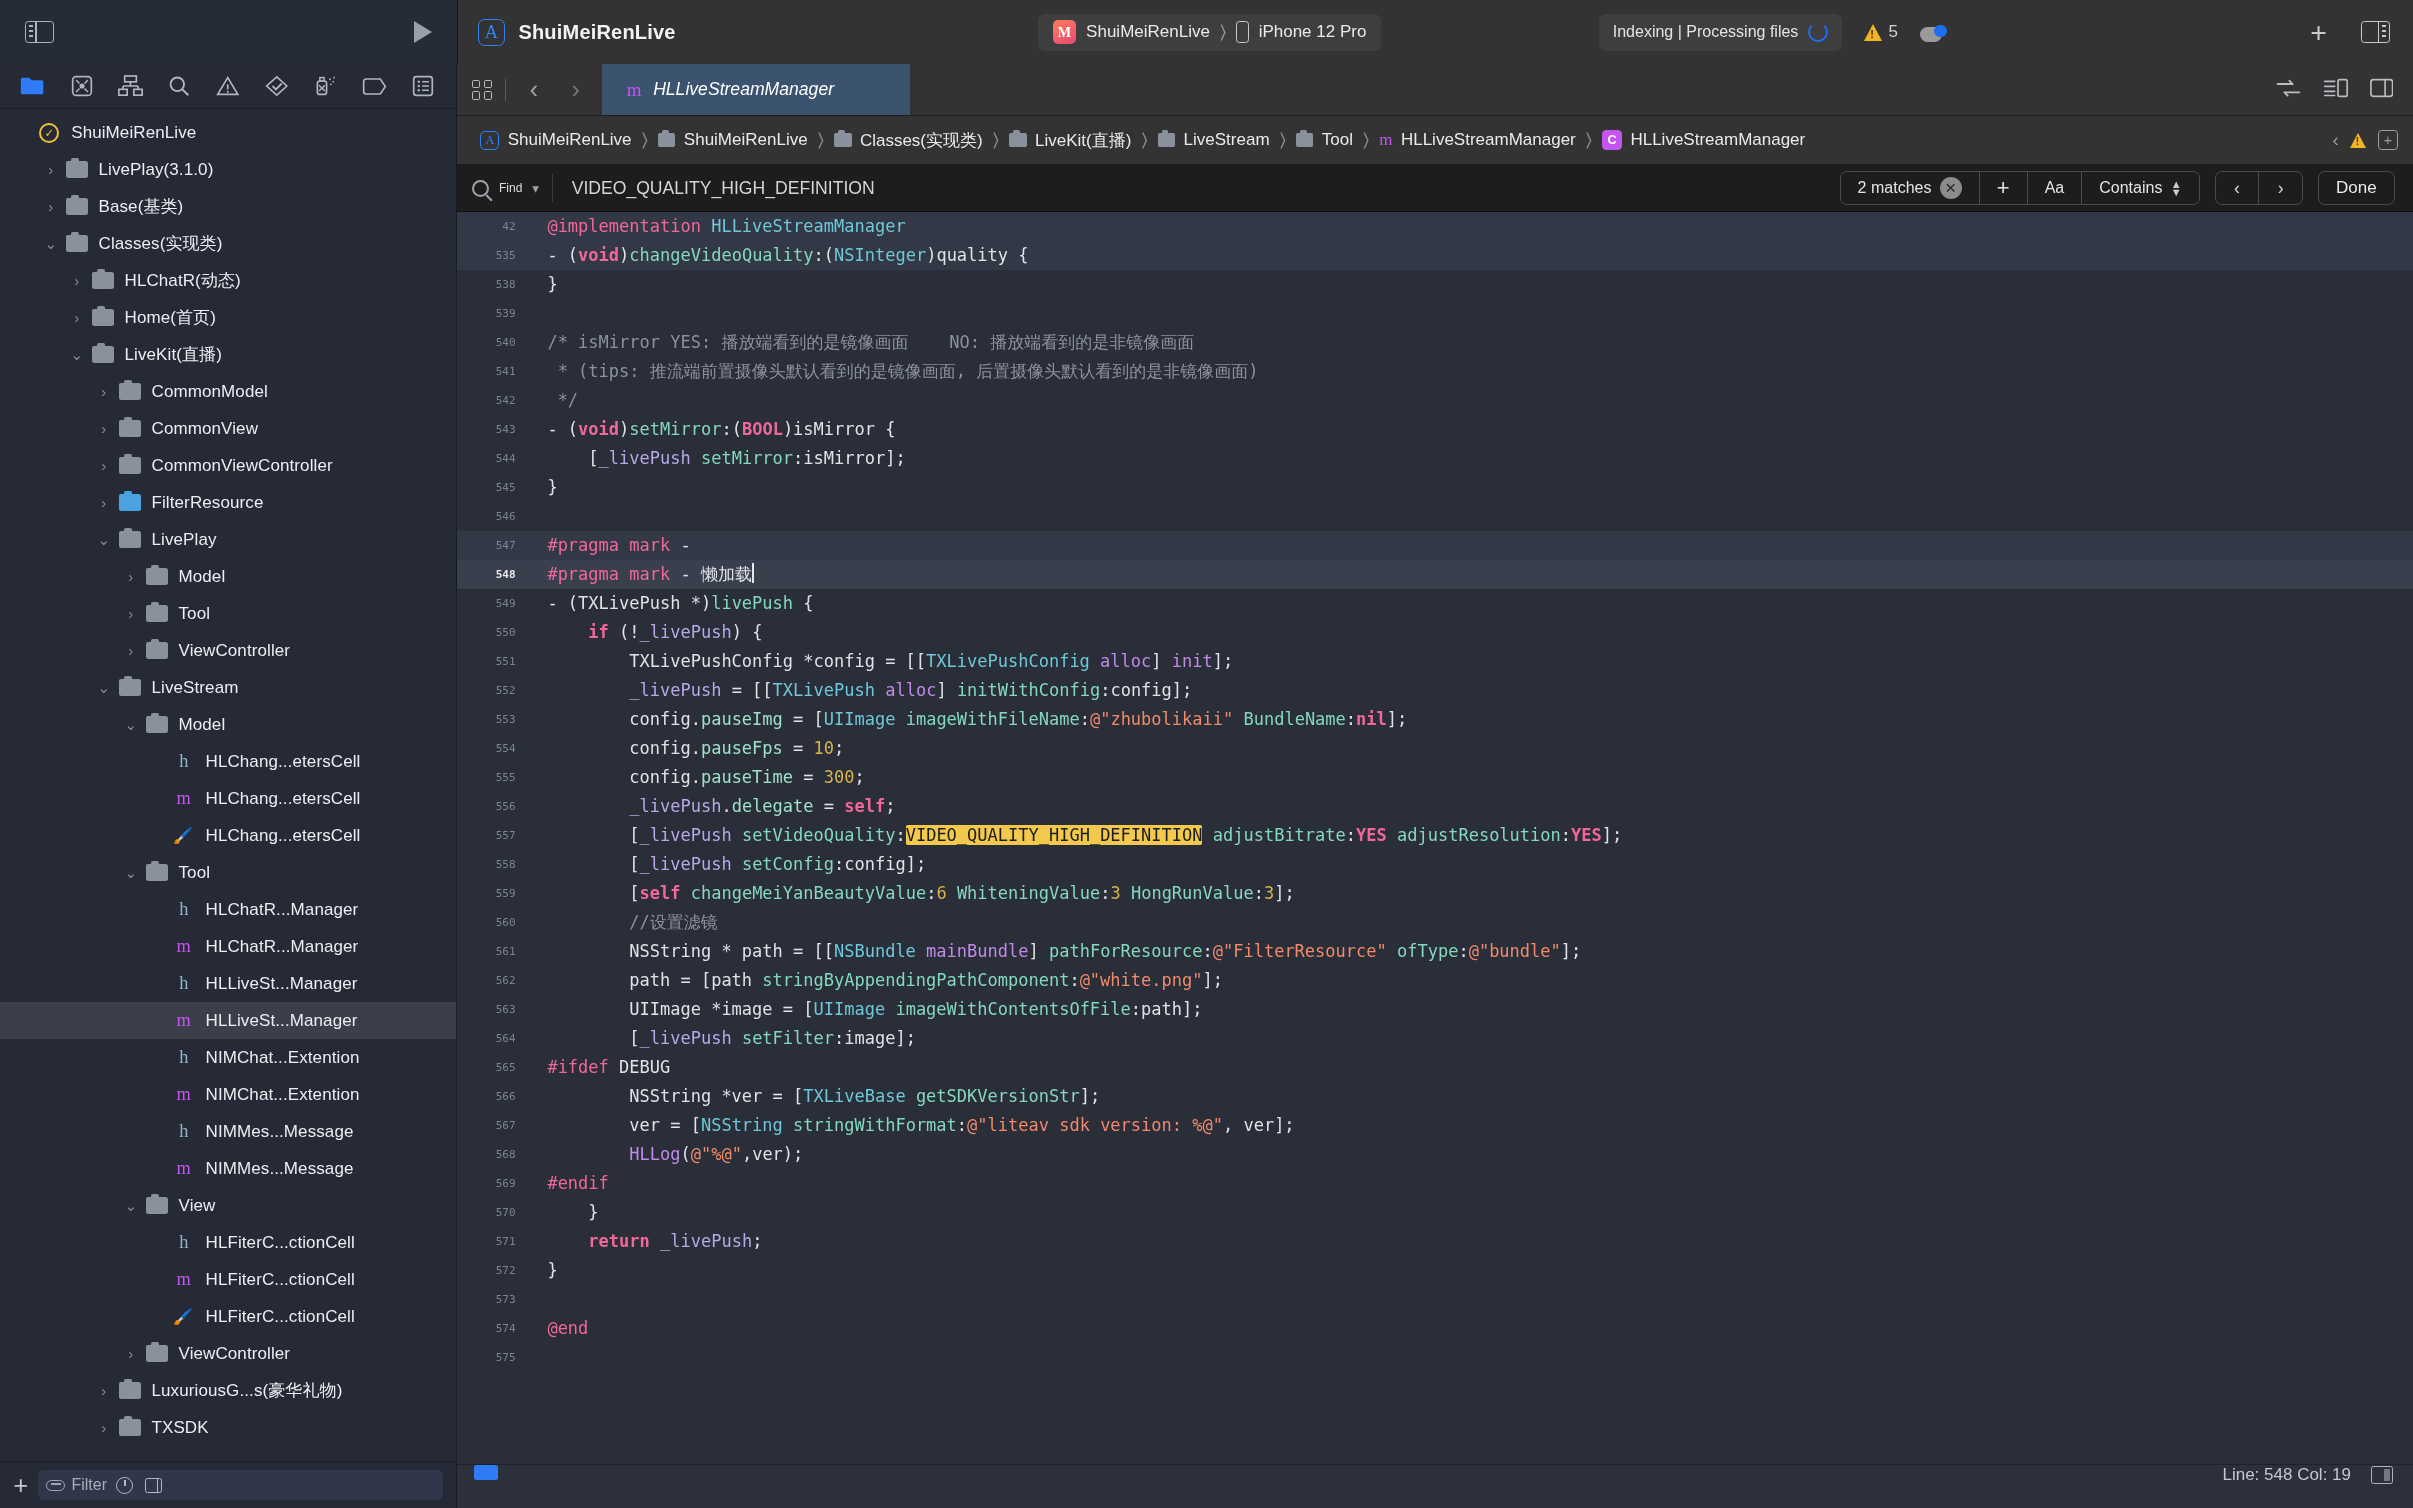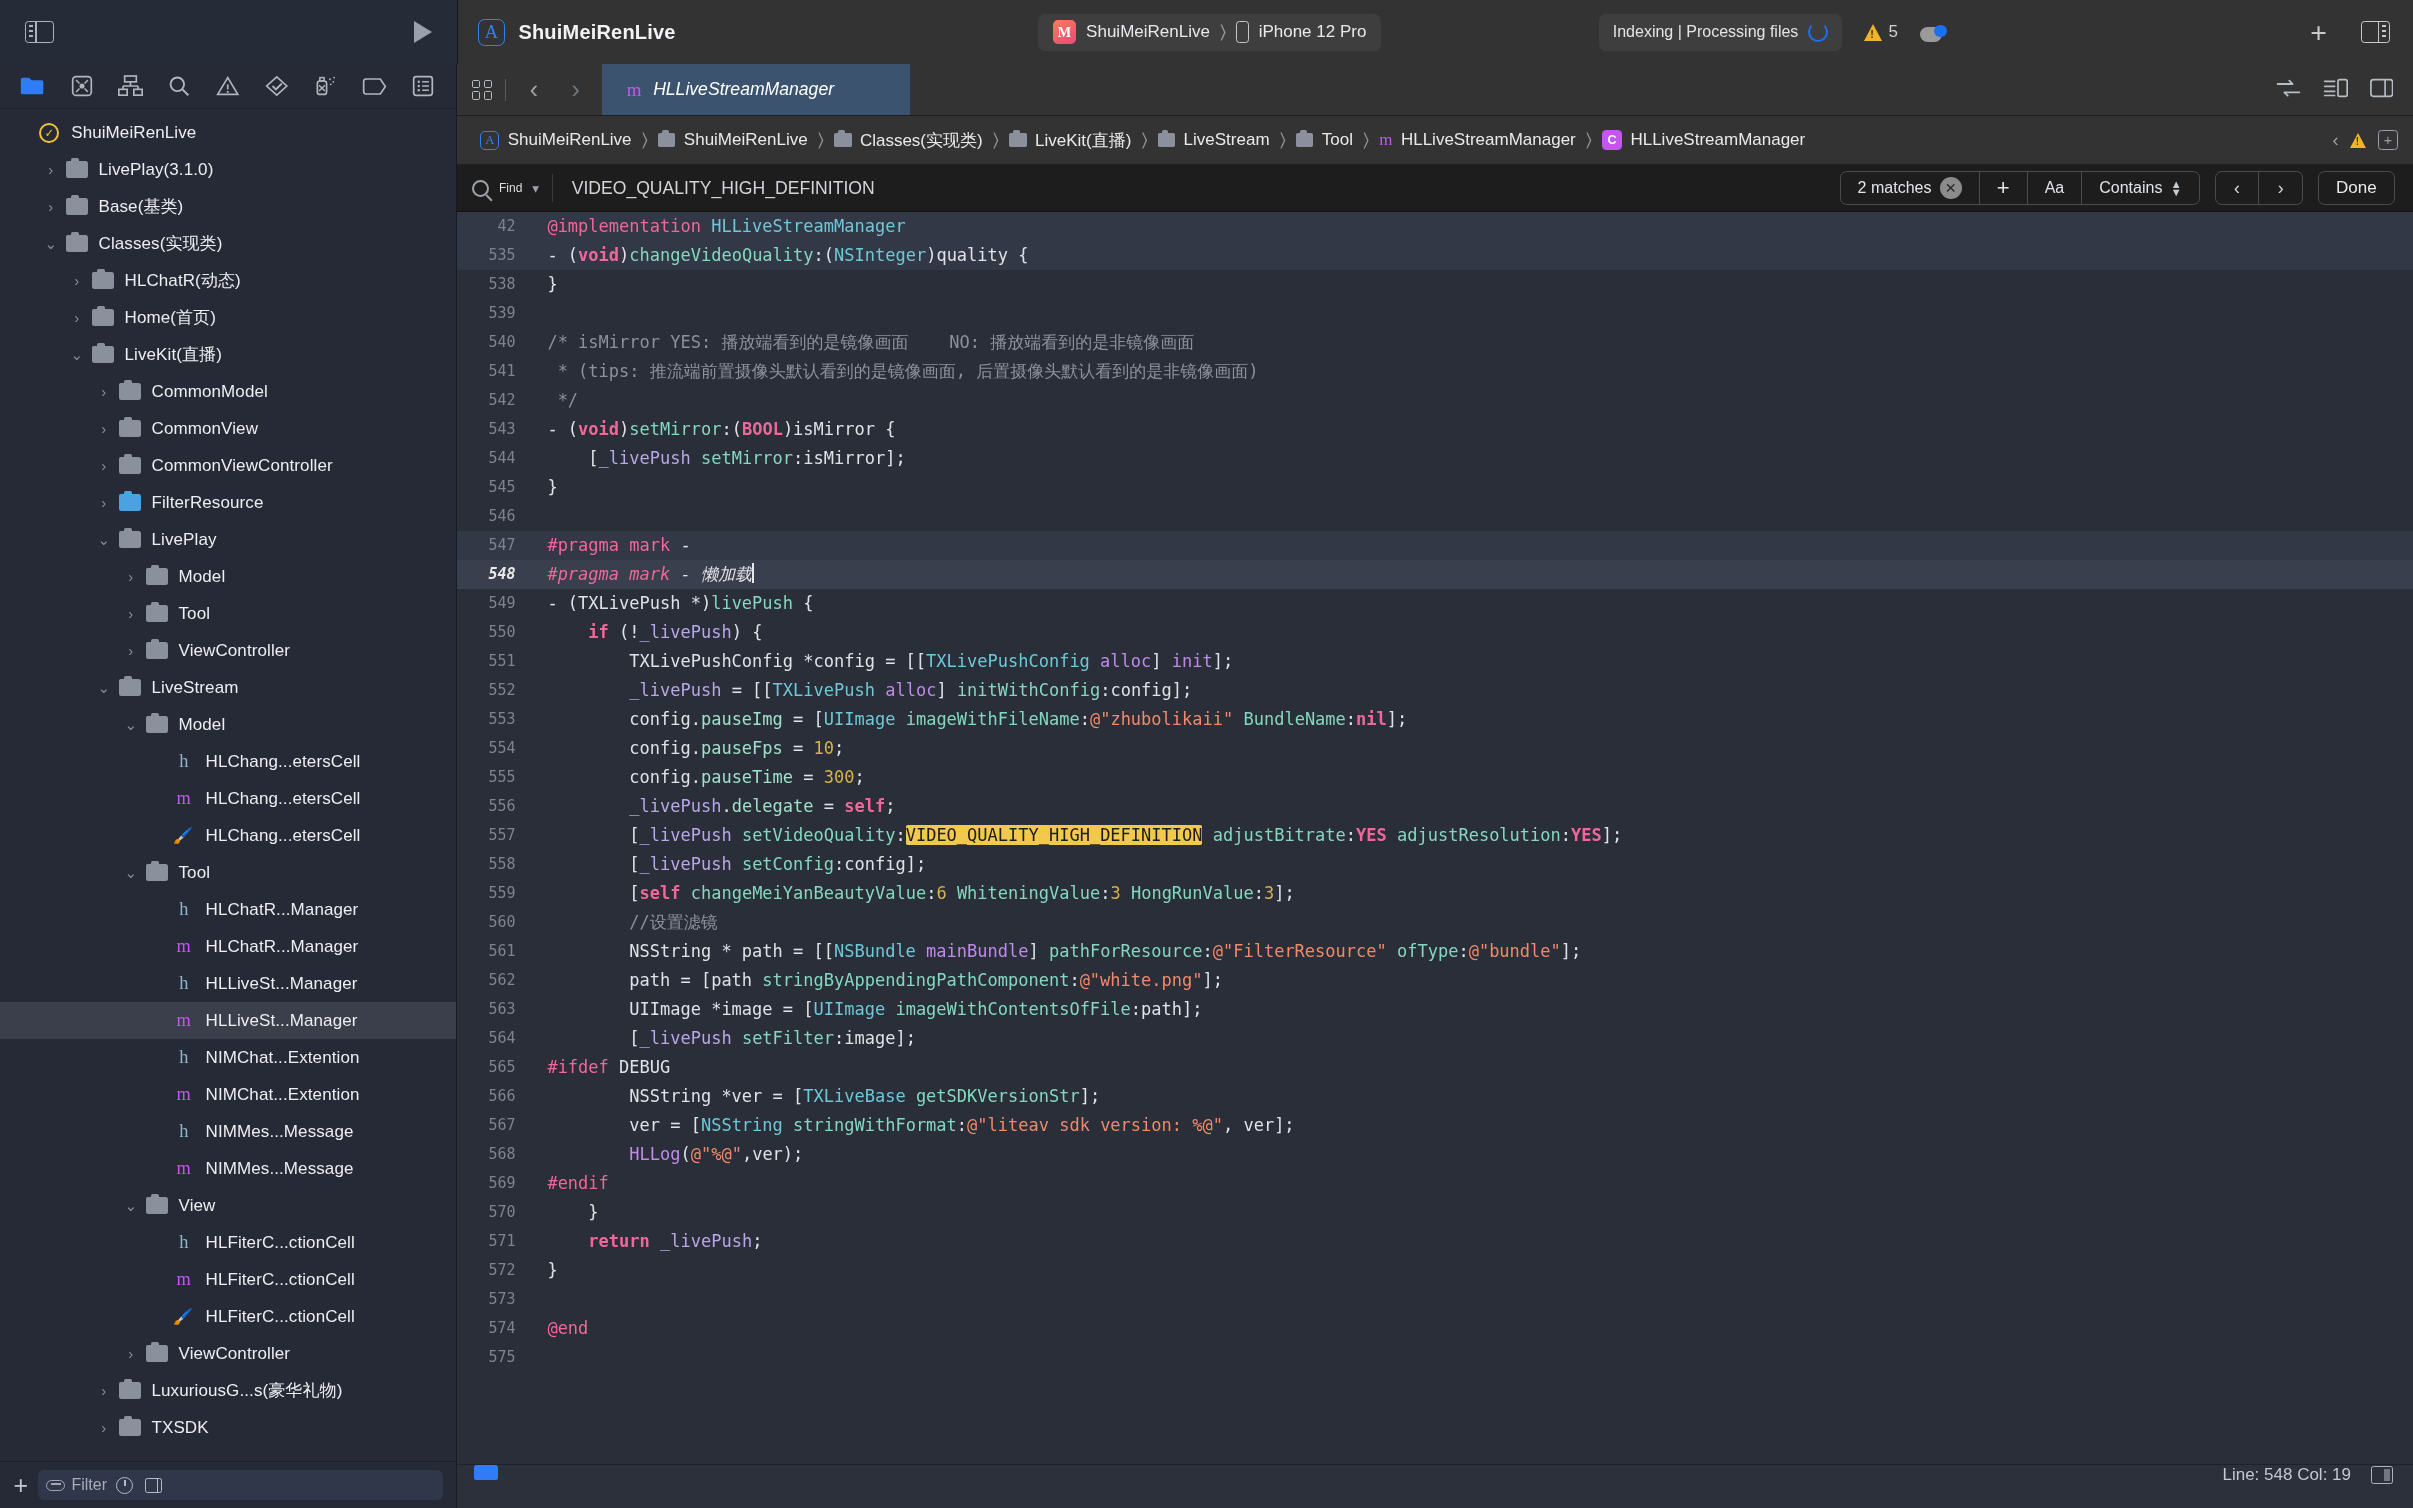--- a/index.html
+++ b/index.html
@@ -217,24 +217,24 @@
   .fr-nav div:first-child { border-right: 0.8px solid #4b4b4b; }
 
   
   #code-wrap { flex: 1; position: relative; overflow: hidden; background: #292e39; }
   #code {
     font-family: "DejaVu Sans Mono", monospace;
     font-size: 17px; line-height: 29px; white-space: pre;
   }
   .cl { display: flex; height: 29px; align-items: center; }
   .cl.hl { background: #333846; }
-  .cl.cur { background: #3a3f4e; font-style: italic; }
+  .cl.cur { background: #3a3f4e; }
   .gut {
     width: 72px; flex: none; text-align: right; padding-right: 13.4px;
-    color: #7e848f; font-size: 15px; font-family: "DejaVu Sans Mono", monospace;
+    color: #7e848f; font-size: 11px; font-family: "DejaVu Sans Mono", monospace;
   }
   .cl.cur .gut { color: #e9eaec; font-weight: bold; }
   .src { padding-left: 18.4px; color: #d8dbe0; }
   .k   { color: #f2679a; font-weight: bold; }   
   .pre { color: #f2679a; }                      
   .typ { color: #6ec8d8; }
   .mth { color: #85d8c0; }                      
   .prp { color: #9fe0c8; }
   .cmt { color: #8c919b; }                      
   .str { color: #f08a6a; }                      

